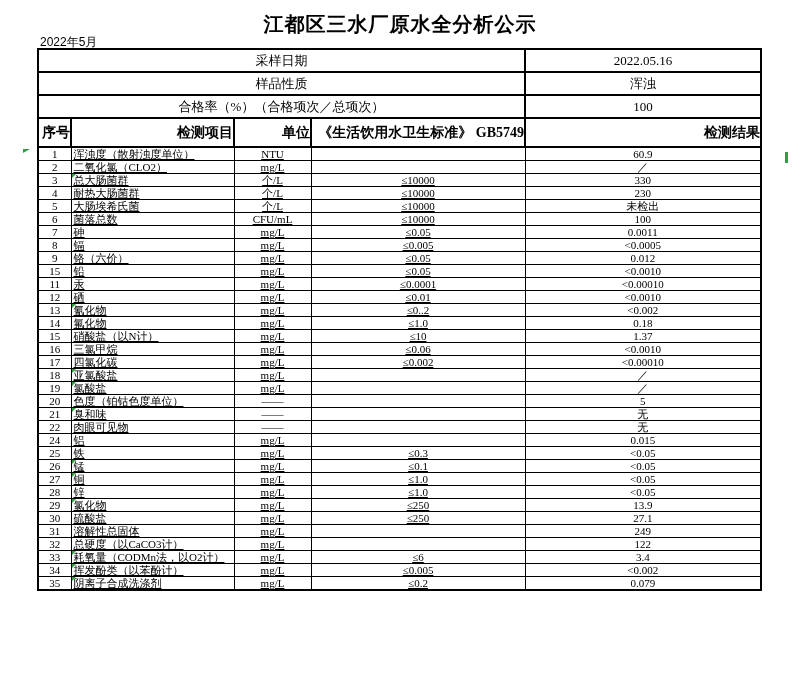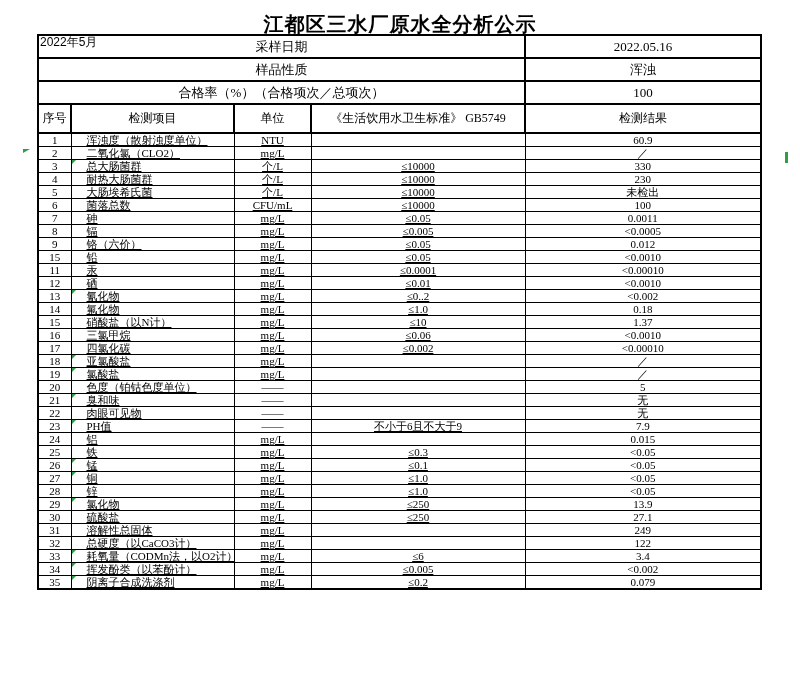--- a/index.html
+++ b/index.html
@@ -22,21 +22,21 @@
   }
   .subtitle{
     font-size:12px;
     line-height:11px;
     font-family:"Liberation Sans","DejaVu Sans",sans-serif;
     margin-left:40px;
   }
 
   table.sheet{
     position:absolute;
-    left:37px;top:34px;
+    left:37px;top:48px;
     width:723px;
     border-collapse:collapse;
     table-layout:fixed;
     border:2px solid var(--border,#000);
   }
   .sheet td,.sheet th{
     padding:0;
     overflow:hidden;
     white-space:nowrap;
     vertical-align:middle;
@@ -47,36 +47,36 @@
     border:2px solid var(--border,#000);
     height:21px;
     text-align:center;
     font-size:13px;
   }
 
   
   .sheet th{
     border:2px solid var(--border,#000);
     height:27px;
-    text-align:center;
-    font-size:12px;
-    font-weight:normal;
+    text-align:right;
+    font-size:14px;
+    font-weight:bold;
   }
 
   
   .sheet td.d{
     border:1px solid var(--border,#000);
     height:11.9px;
     line-height:12px;
     font-size:11px;
     text-align:center;
   }
   .sheet td.d.item{
     text-align:left;
-    padding-left:15px;
+    padding-left:2px;
     position:relative;
   }
   .u{text-decoration:underline;text-underline-offset:1px;}
 
   
   td.flagged::before{
     content:"";
     position:absolute;
     left:0;top:0;
     width:0;height:0;
@@ -283,27 +283,20 @@
           <td class="d">无</td>
         </tr>
         <tr>
           <td class="d">22</td>
           <td class="d item u">肉眼可见物</td>
           <td class="d">——</td>
           <td class="d"></td>
           <td class="d">无</td>
         </tr>
         <tr>
-          <td class="d">23</td>
-          <td class="d item u flagged">PH值</td>
-          <td class="d">——</td>
-          <td class="d u">不小于6且不大于9</td>
-          <td class="d">7.9</td>
-        </tr>
-        <tr>
           <td class="d">24</td>
           <td class="d item u">铝</td>
           <td class="d u">mg/L</td>
           <td class="d"></td>
           <td class="d">0.015</td>
         </tr>
         <tr>
           <td class="d">25</td>
           <td class="d item u">铁</td>
           <td class="d u">mg/L</td>

